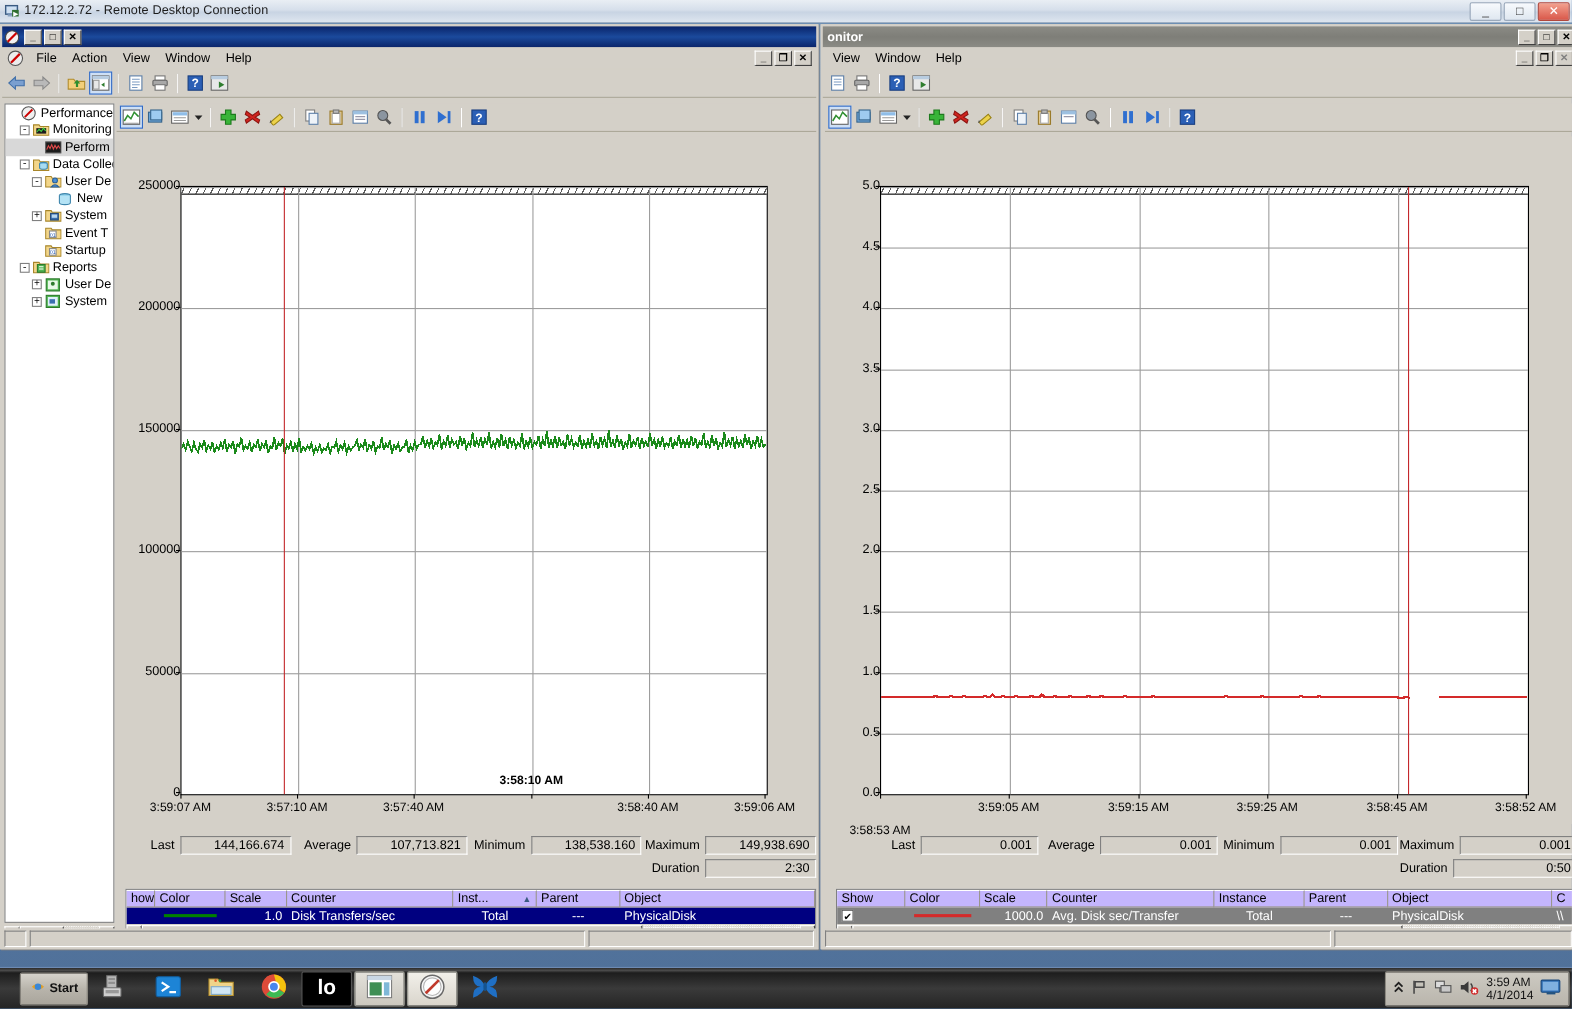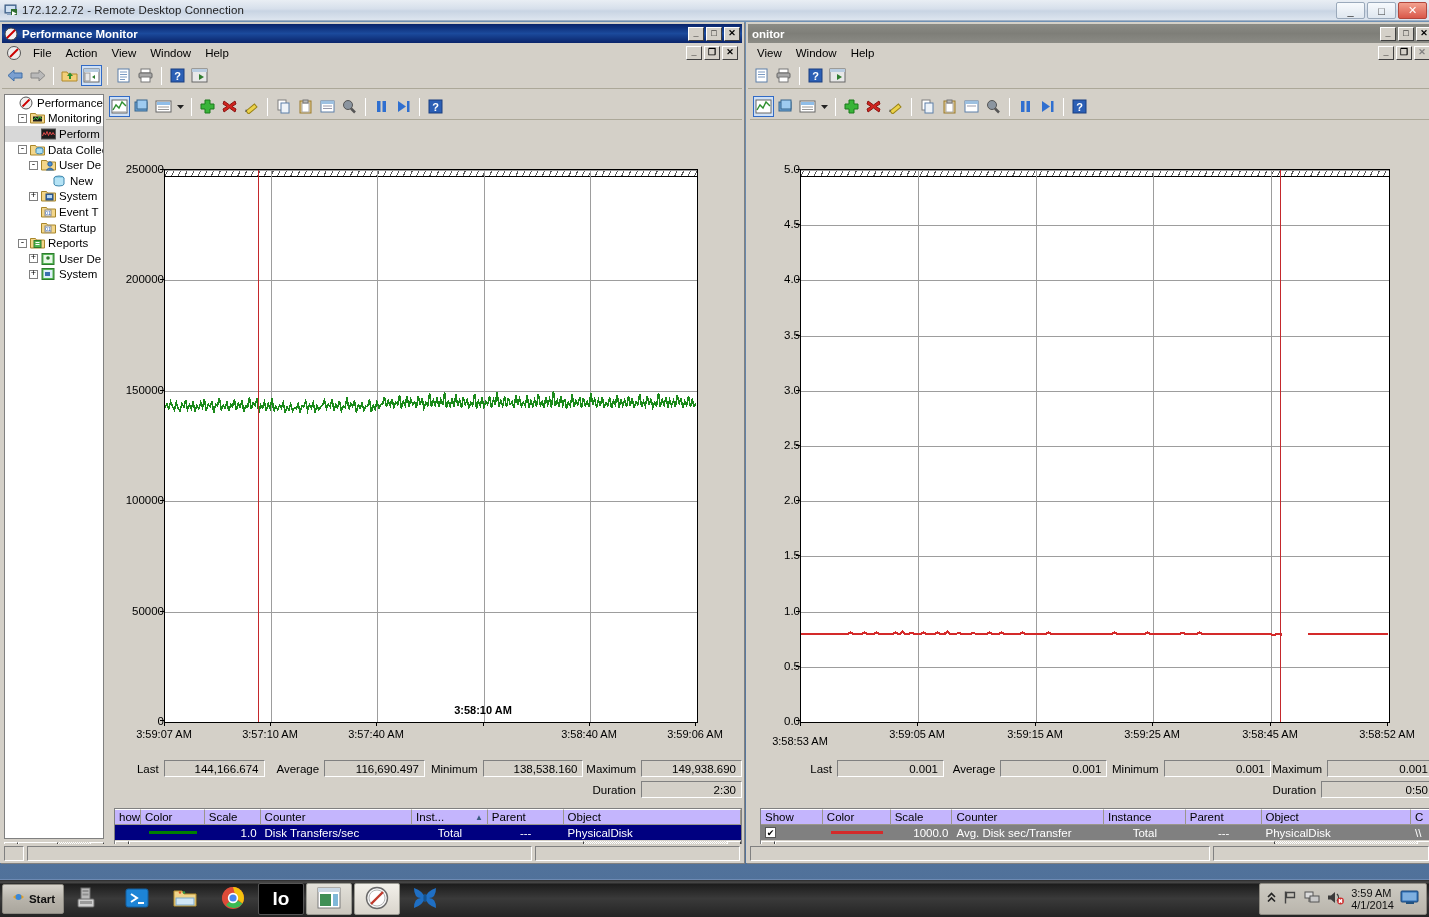--- a/index.html
+++ b/index.html
@@ -107,21 +107,21 @@
      border-top:1px solid #fff;border-left:1px solid #fff;border-right:1px solid #404040;border-bottom:1px solid #404040;}
 
   .statusbar { position:absolute; height:18px; background:#d4d0c8; display:flex; align-items:center; gap:3px; padding:1px 2px;}
   .sbpane { height:15px; border-top:1px solid #808080;border-left:1px solid #808080;
      border-right:1px solid #fff;border-bottom:1px solid #fff; }
 
   
   #taskbar { position:absolute; left:0; bottom:0; width:1429px; height:38px;
      background:linear-gradient(to bottom,#2b2b2b 0%,#4a4a4a 6%,#1d1d1d 12%,#3a3a3a 50%,#242424 100%);
      border-top:1px solid #6d8ab3; display:flex; align-items:center; }
-  #startbtn { width:62px;height:30px;margin-left:2px;
+  #startbtn { width:62px;height:30px;margin-left:18px;
      background:linear-gradient(to bottom,#d6d3cc,#b8b4ab 50%,#a9a59c);
      border:1px solid #8d8a82; border-radius:2px; display:flex;align-items:center;justify-content:center;gap:3px;
      font-weight:bold;font-size:11.5px;color:#111;}
   .tbtn { width:46px;height:32px; margin-left:2px; display:flex;align-items:center;justify-content:center;
      border:1px solid transparent; border-radius:2px; }
   .tbtn.act { background:linear-gradient(to bottom,#f2f0ea,#d9d5cc); border:1px solid #9a9a92; }
   .tbtn.dark { background:#000; border:1px solid #555;}
   .tbtn.lite { background:linear-gradient(to bottom,#e3e1da,#cbc7be); border:1px solid #9a9a92;}
   #tray { margin-left:auto; height:32px; margin-right:2px;
      background:linear-gradient(to bottom,#cdcac2,#b9b5ac); border:1px solid #8d8a82; border-radius:2px;
@@ -153,21 +153,20 @@
 
 <div class="win" id="winL" style="left:0px; top:22px; width:744px; height:841px;">
 
   <div class="win-tb">
     <span class="appicon">
       <svg width="14" height="14" viewBox="0 0 14 14">
           <circle cx="7" cy="7" r="6" fill="#f2f2f2" stroke="#444"></circle>
           <line x1="3" y1="11" x2="11" y2="3" stroke="#c00" stroke-width="2"></line>
         </svg>
     </span>
-    <span class="cap">Performance Monitor</span>
     <span class="sysbtns">
       <span class="sysbtn">_</span>
       <span class="sysbtn">□</span>
       <span class="sysbtn">✕</span>
     </span>
   </div>
 
   <div class="menubar">
     <span class="micon">
       <svg width="16" height="16" viewBox="0 0 16 16">
@@ -504,21 +503,21 @@
         <div class="xlab" style="left: 589px; top: 604px;">3:59:06 AM</div>
         <div style="position: absolute; width: 1px; height: 4px; background: rgb(0, 0, 0); left: 589px; top: 598px;"></div>
       </div>
   </div>
 
   <div class="stats" style="left:104px; top:736px; width:636px;">
     <div class="statrow">
       <span class="statlbl" style="width:60px">Last</span>
       <span class="statval" style="width:105px">144,166.674</span>
       <span class="statlbl" style="width:62px">Average</span>
-      <span class="statval" style="width:105px">116,690.497</span>
+      <span class="statval" style="width:105px">107,713.821</span>
       <span class="statlbl" style="width:60px">Minimum</span>
       <span class="statval" style="width:105px">138,538.160</span>
       <span class="statlbl" style="width:60px">Maximum</span>
       <span class="statval" style="width:105px">149,938.690</span>
     </div>
     <div class="statrow">
       <span style="width:497px"></span>
       <span class="statlbl" style="width:60px">Duration</span>
       <span class="statval" style="width:105px">2:30</span>
     </div>
@@ -775,21 +774,21 @@
         <div class="ytick" style="top: 211px; right: 634px; position: absolute; margin-right: 0px;">3.5</div>
         <div style="position: absolute; width: 4px; height: 1px; background: rgb(0, 0, 0); left: 46px; top: 211px;"></div>
         <div class="ytick" style="top: 155px; right: 634px; position: absolute; margin-right: 0px;">4.0</div>
         <div style="position: absolute; width: 4px; height: 1px; background: rgb(0, 0, 0); left: 46px; top: 155px;"></div>
         <div class="ytick" style="top: 100px; right: 634px; position: absolute; margin-right: 0px;">4.5</div>
         <div style="position: absolute; width: 4px; height: 1px; background: rgb(0, 0, 0); left: 46px; top: 100px;"></div>
         <div class="ytick" style="top: 45px; right: 634px; position: absolute; margin-right: 0px;">5.0</div>
         <div style="position: absolute; width: 4px; height: 1px; background: rgb(0, 0, 0); left: 46px; top: 45px;"></div>
       </div>
     <div id="xaxisR">
-        <div class="xlab" style="left: 50px; top: 611px;">3:58:53 AM</div>
+        <div class="xlab" style="left: 50px; top: 625px;">3:58:53 AM</div>
         <div style="position: absolute; width: 1px; height: 4px; background: rgb(0, 0, 0); left: 50px; top: 598px;"></div>
         <div class="xlab" style="left: 167px; top: 604px;">3:59:05 AM</div>
         <div style="position: absolute; width: 1px; height: 4px; background: rgb(0, 0, 0); left: 167px; top: 598px;"></div>
         <div class="xlab" style="left: 285px; top: 604px;">3:59:15 AM</div>
         <div style="position: absolute; width: 1px; height: 4px; background: rgb(0, 0, 0); left: 285px; top: 598px;"></div>
         <div class="xlab" style="left: 402px; top: 604px;">3:59:25 AM</div>
         <div style="position: absolute; width: 1px; height: 4px; background: rgb(0, 0, 0); left: 402px; top: 598px;"></div>
         <div class="xlab" style="left: 520px; top: 604px;">3:58:45 AM</div>
         <div style="position: absolute; width: 1px; height: 4px; background: rgb(0, 0, 0); left: 520px; top: 598px;"></div>
         <div class="xlab" style="left: 637px; top: 604px;">3:58:52 AM</div>

